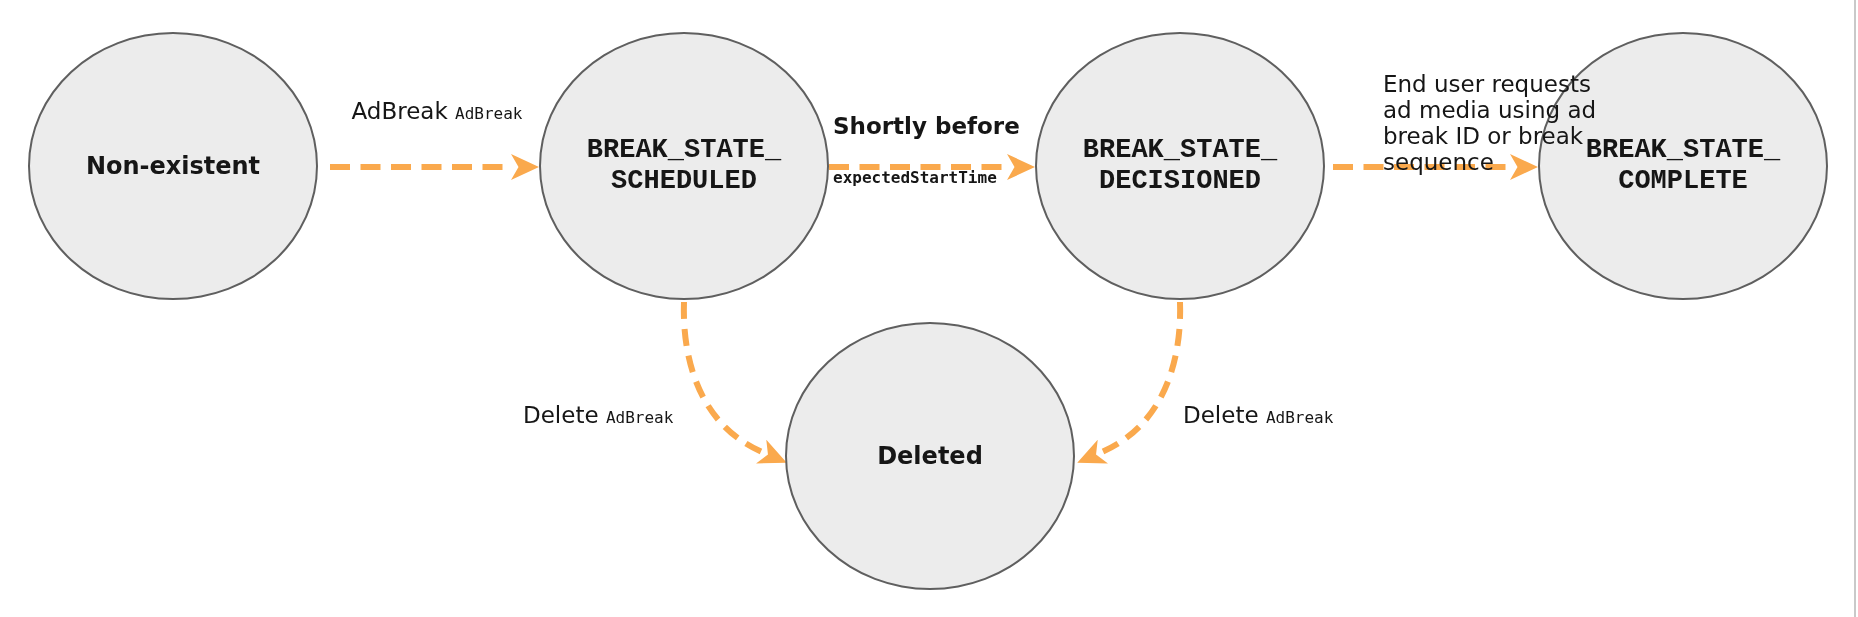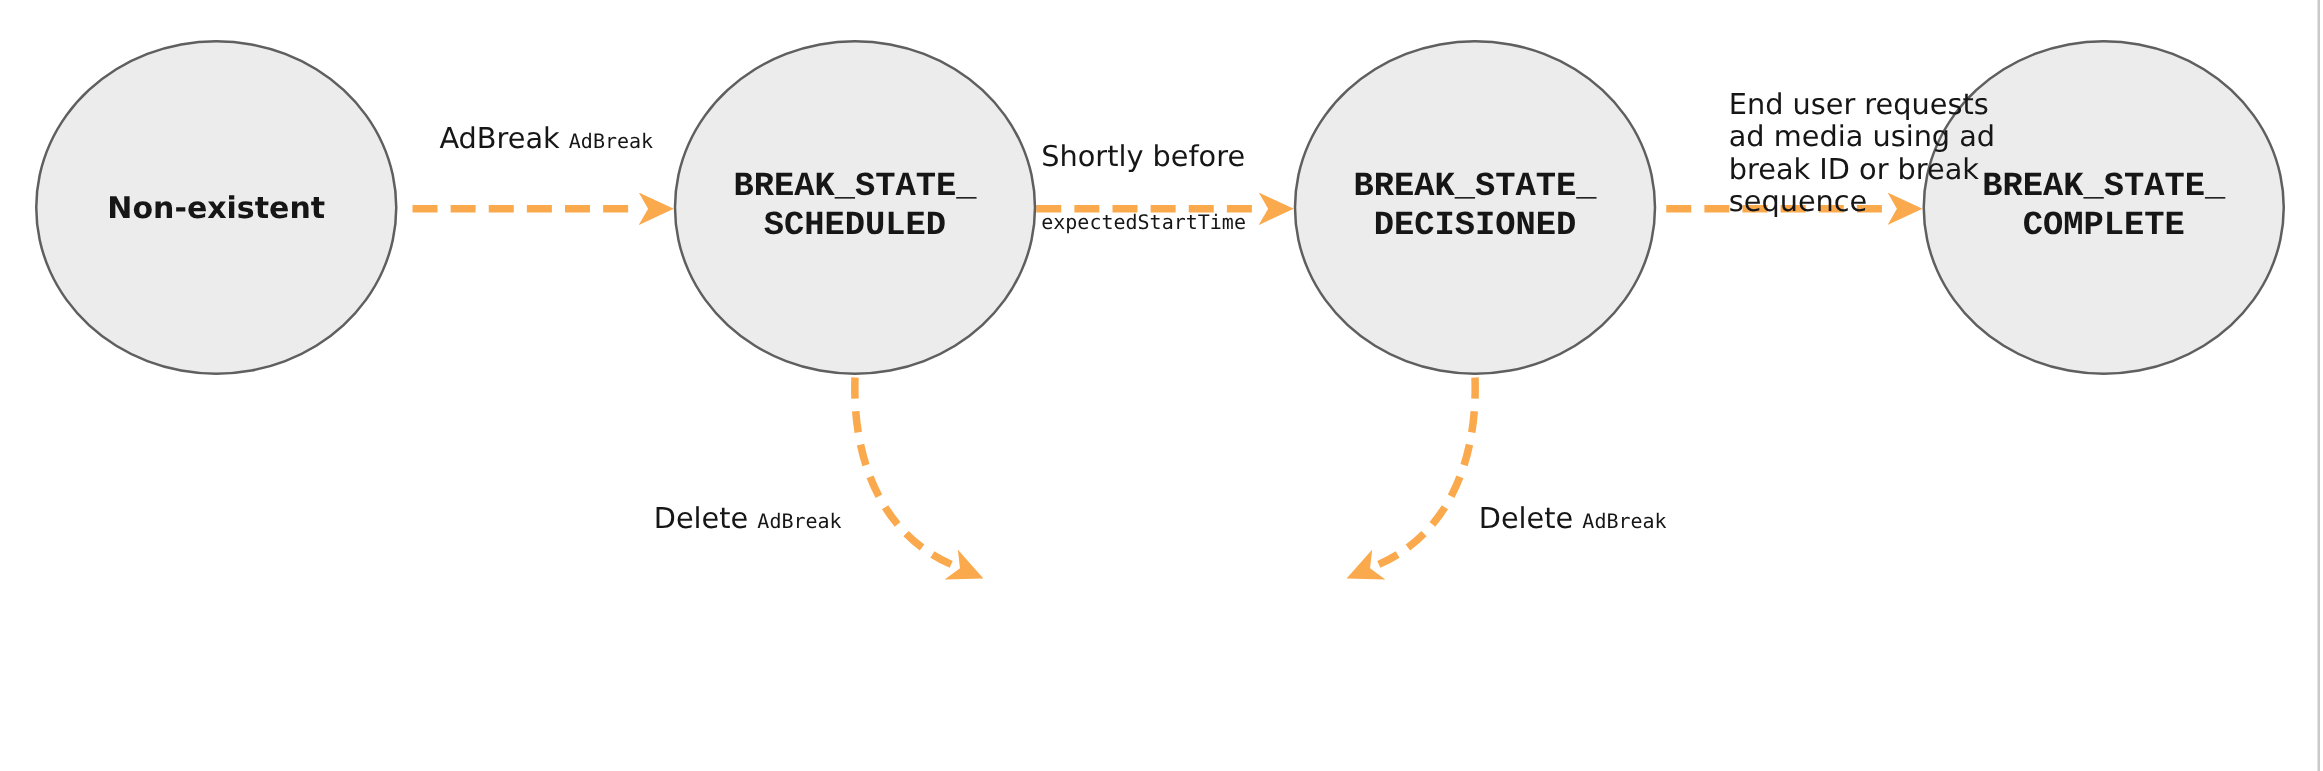--- a/index.html
+++ b/index.html
@@ -50,21 +50,21 @@
   .tlabel{
     position:absolute;
     font-size:23px;line-height:26px;
     white-space:pre-line;
   }
   .tlabel .code{
     font-family:"DejaVu Sans Mono","Liberation Mono",monospace;
     font-size:16px;
   }
   .lbl-create{left:332px;top:98px;width:210px;text-align:center;white-space:nowrap;}
-  .lbl-shortly{left:833px;top:87px;}
+  .lbl-shortly{left:833px;top:87px;font-weight:bold;}
   .lbl-enduser{left:1383px;top:45px;width:260px;}
   .lbl-delete-left{left:523px;top:402px;white-space:nowrap;}
   .lbl-delete-right{left:1183px;top:402px;white-space:nowrap;}
   .page-edge{
     position:absolute;left:1854px;top:0;width:2px;height:617px;
     background:var(--edge-line-color);
   }
 </style>
 </head>
 <body>
@@ -92,20 +92,23 @@
 SCHEDULED</div>
   </div>
   <div class="node mono n3">
     <div class="state-label">BREAK_STATE_
 DECISIONED</div>
   </div>
   <div class="node mono n4">
     <div class="state-label">BREAK_STATE_
 COMPLETE</div>
   </div>
+  <div class="node sansbold n5">
+    <div class="state-label">Deleted</div>
+  </div>
 
   <div class="tlabel lbl-create">
     <span>AdBreak </span><span class="code">AdBreak</span>
   </div>
 
   <div class="tlabel lbl-shortly">
     <div>Shortly before</div>
     <div class="code">expectedStartTime</div>
   </div>
 

